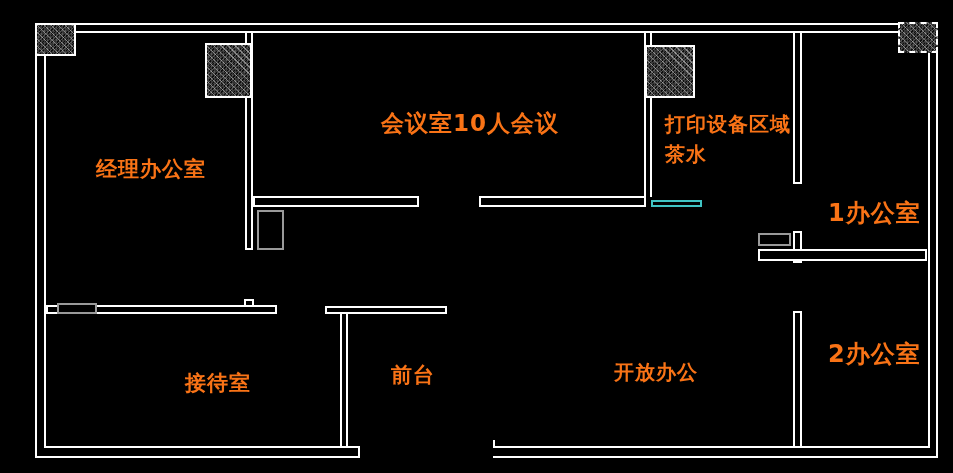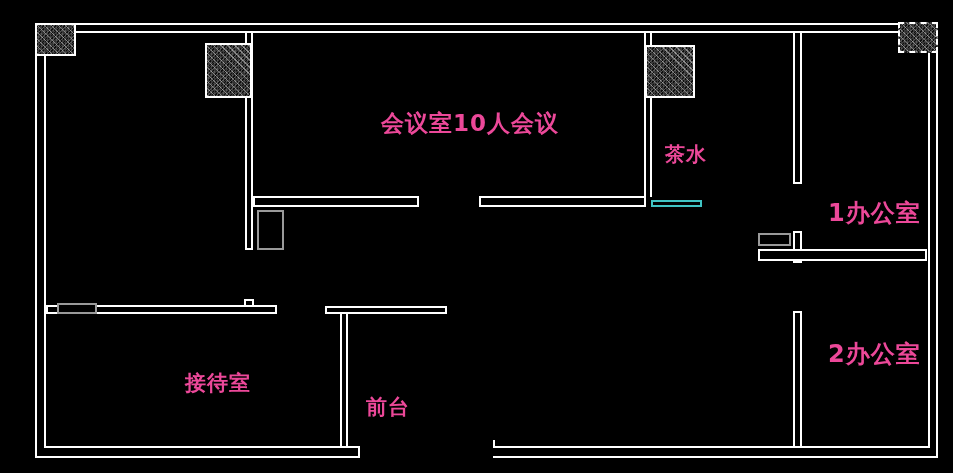--- a/index.html
+++ b/index.html
@@ -20,21 +20,21 @@
     background-color:#141414;
     background-image:
       repeating-linear-gradient(45deg, rgba(255,255,255,0.40) 0 1px, transparent 1px 5px),
       repeating-linear-gradient(135deg, rgba(255,255,255,0.15) 0 1px, transparent 1px 3px),
       repeating-conic-gradient(#3c3c3c 0% 25%, #0e0e0e 0% 50%);
     background-size:auto,auto,3px 3px;
   }
   .column.dashed{border-style:dashed;}
   .label{
     position:absolute;
-    color:#ec4899;
+    color:#f97316;
     white-space:nowrap;
     line-height:1.15;
     font-weight:600;
     letter-spacing:1px;
   }
 </style>
 </head>
 <body>
 
 <div id="canvas">
@@ -87,20 +87,23 @@
   <div class="line" style="left:346px;top:314px;width:2px;height:132px;"></div>
 
   <div class="gray-rect" style="left:257px;top:210px;width:27px;height:40px;"></div>
   <div class="gray-rect" style="left:758px;top:233px;width:33px;height:13px;"></div>
 
   <div class="column" style="left:35px;top:23px;width:41px;height:33px;"></div>
   <div class="column" style="left:205px;top:43px;width:47px;height:55px;"></div>
   <div class="column" style="left:645px;top:45px;width:50px;height:53px;"></div>
   <div class="column dashed" style="left:898px;top:22px;width:40px;height:31px;"></div>
 
+  <div class="label" style="left:96px;top:157px;font-size:21px;">经理办公室</div>
   <div class="label" style="left:381px;top:110px;font-size:23px;">会议室10人会议</div>
+  <div class="label" style="left:665px;top:113px;font-size:20px;">打印设备区域</div>
   <div class="label" style="left:665px;top:143px;font-size:20px;">茶水</div>
   <div class="label" style="left:828px;top:200px;font-size:24px;">1办公室</div>
   <div class="label" style="left:828px;top:341px;font-size:24px;">2办公室</div>
   <div class="label" style="left:185px;top:371px;font-size:21px;">接待室</div>
-  <div class="label" style="left:366px;top:363px;font-size:21px;margin-top:32px;">前台</div>
+  <div class="label" style="left:391px;top:363px;font-size:21px;">前台</div>
+  <div class="label" style="left:614px;top:361px;font-size:20px;">开放办公</div>
 
 </div>
 
 </body></html>

